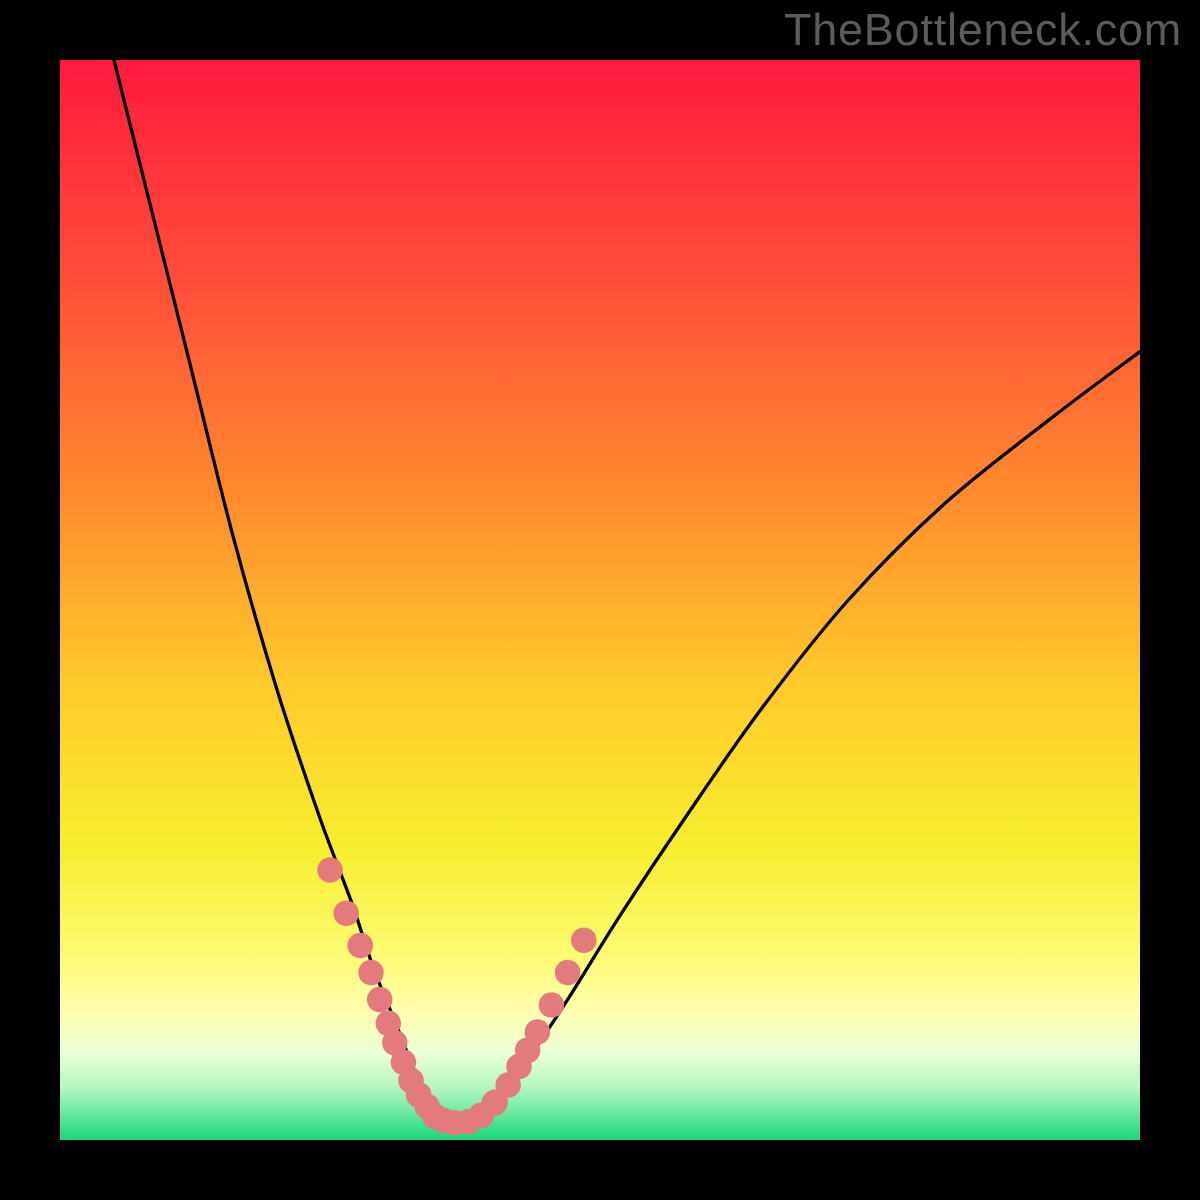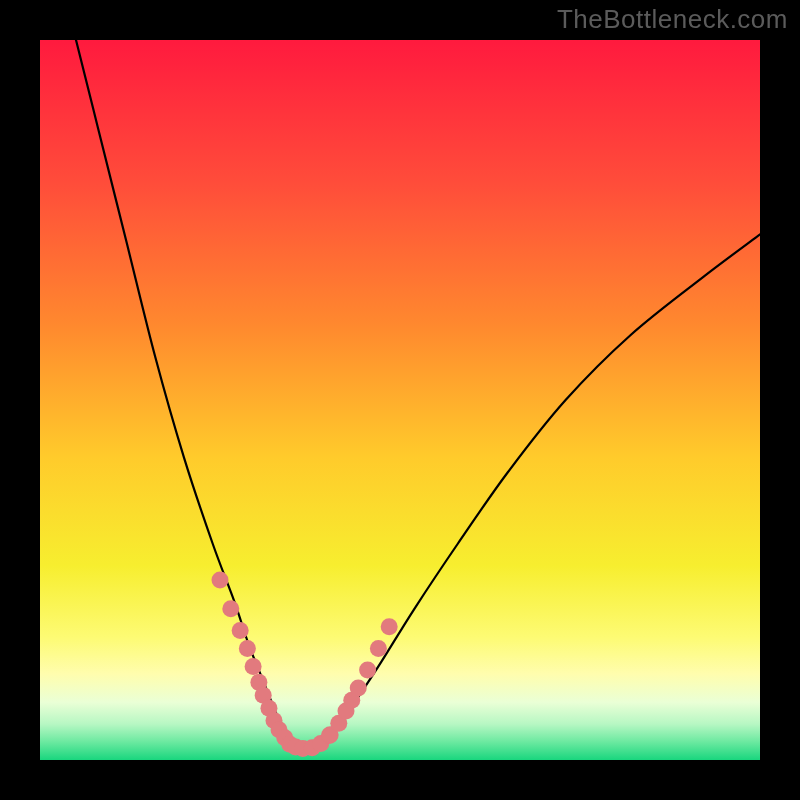--- a/index.html
+++ b/index.html
@@ -15,21 +15,21 @@
     position: relative;
     width: 800px;
     height: 800px;
     background: #000;
   }
   .watermark {
     position: absolute;
     top: 4px;
     right: 12px;
     color: #5b5b5b;
-    font-size: 26px;
+    font-size: 30px;
     font-weight: 500;
     letter-spacing: 0.5px;
     z-index: 50;
   }
   .plot {
     position: absolute;
     left: 40px;
     top: 40px;
     width: 720px;
     height: 720px;

